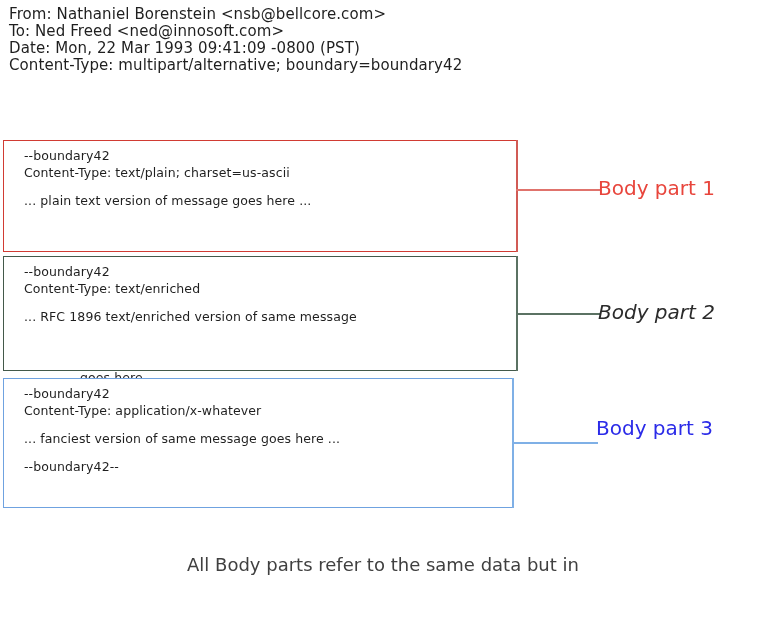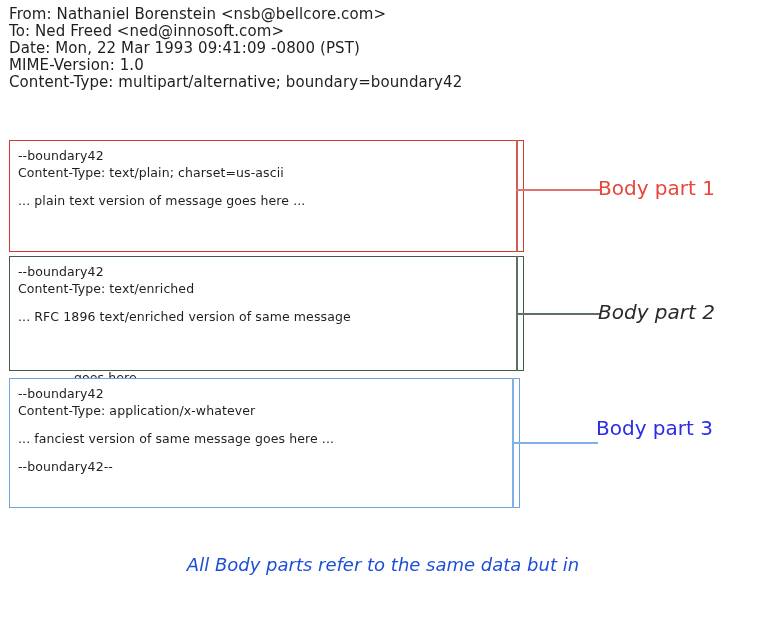--- a/index.html
+++ b/index.html
@@ -28,25 +28,25 @@
     font-size: 15px;
     line-height: 17px;
     color: #1f1f1f;
     white-space: pre;
     letter-spacing: 0.1px;
   }
 
   
   .part-box {
     position: absolute;
-    left: 9px;
+    left: 3px;
     box-sizing: border-box;
     background: #ffffff;
     border: 1px solid #000;
-    padding: 6px 0 6px 8px;
+    padding: 6px 0 6px 20px;
   }
   #part-box-1 {
     top: 140px;
     width: 515px;
     height: 112px;
     border-color: #d13b33;
   }
   #part-box-2 {
     top: 256px;
     width: 515px;
@@ -119,33 +119,31 @@
     position: absolute;
     left: 0;
     top: 552px;
     width: 766px;
     text-align: center;
   }
   #caption .cap-line {
     font-family: "DejaVu Sans", "Liberation Sans", sans-serif;
     font-size: 18px;
     line-height: 25px;
-    color: #1d4ed8;
+    color: #404040;
     white-space: pre;
-    font-style: italic;
   }
 </style>
 </head>
 <body>
 
 <div id="mail-headers">
   <div class="hdr-line">From: Nathaniel Borenstein &lt;nsb@bellcore.com&gt;</div>
   <div class="hdr-line">To: Ned Freed &lt;ned@innosoft.com&gt;</div>
   <div class="hdr-line">Date: Mon, 22 Mar 1993 09:41:09 -0800 (PST)</div>
-  <div class="hdr-line">MIME-Version: 1.0</div>
   <div class="hdr-line">Content-Type: multipart/alternative; boundary=boundary42</div>
 </div>
 
 <div class="part-box" id="part-box-1">
   <div class="box-line">--boundary42</div>
   <div class="box-line">Content-Type: text/plain; charset=us-ascii</div>
   <div class="box-line blank"></div>
   <div class="box-line">... plain text version of message goes here ...</div>
 </div>
 

